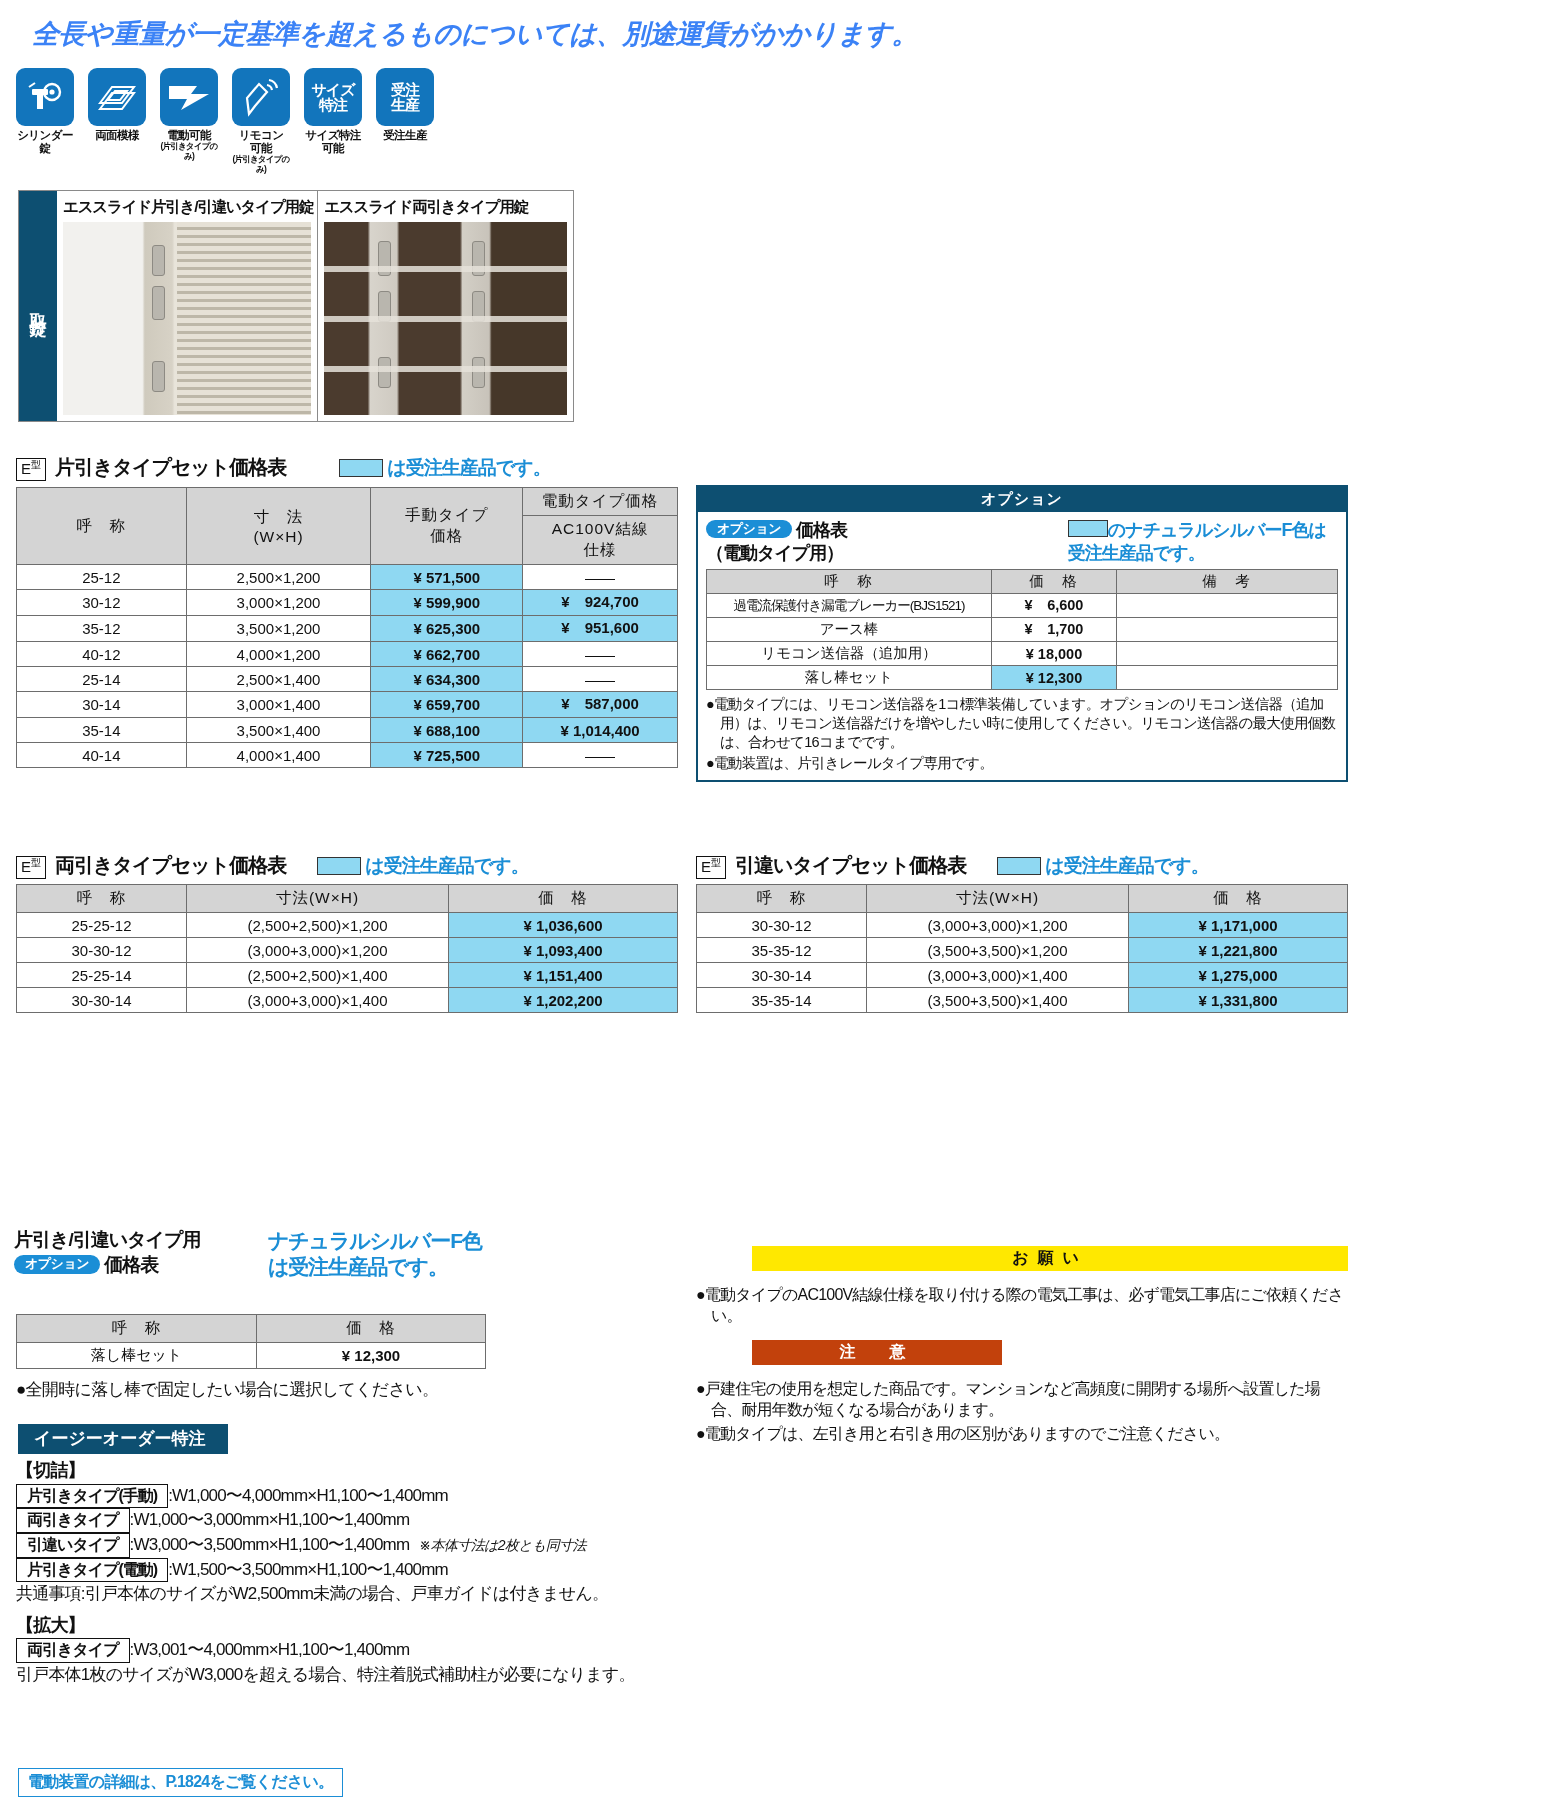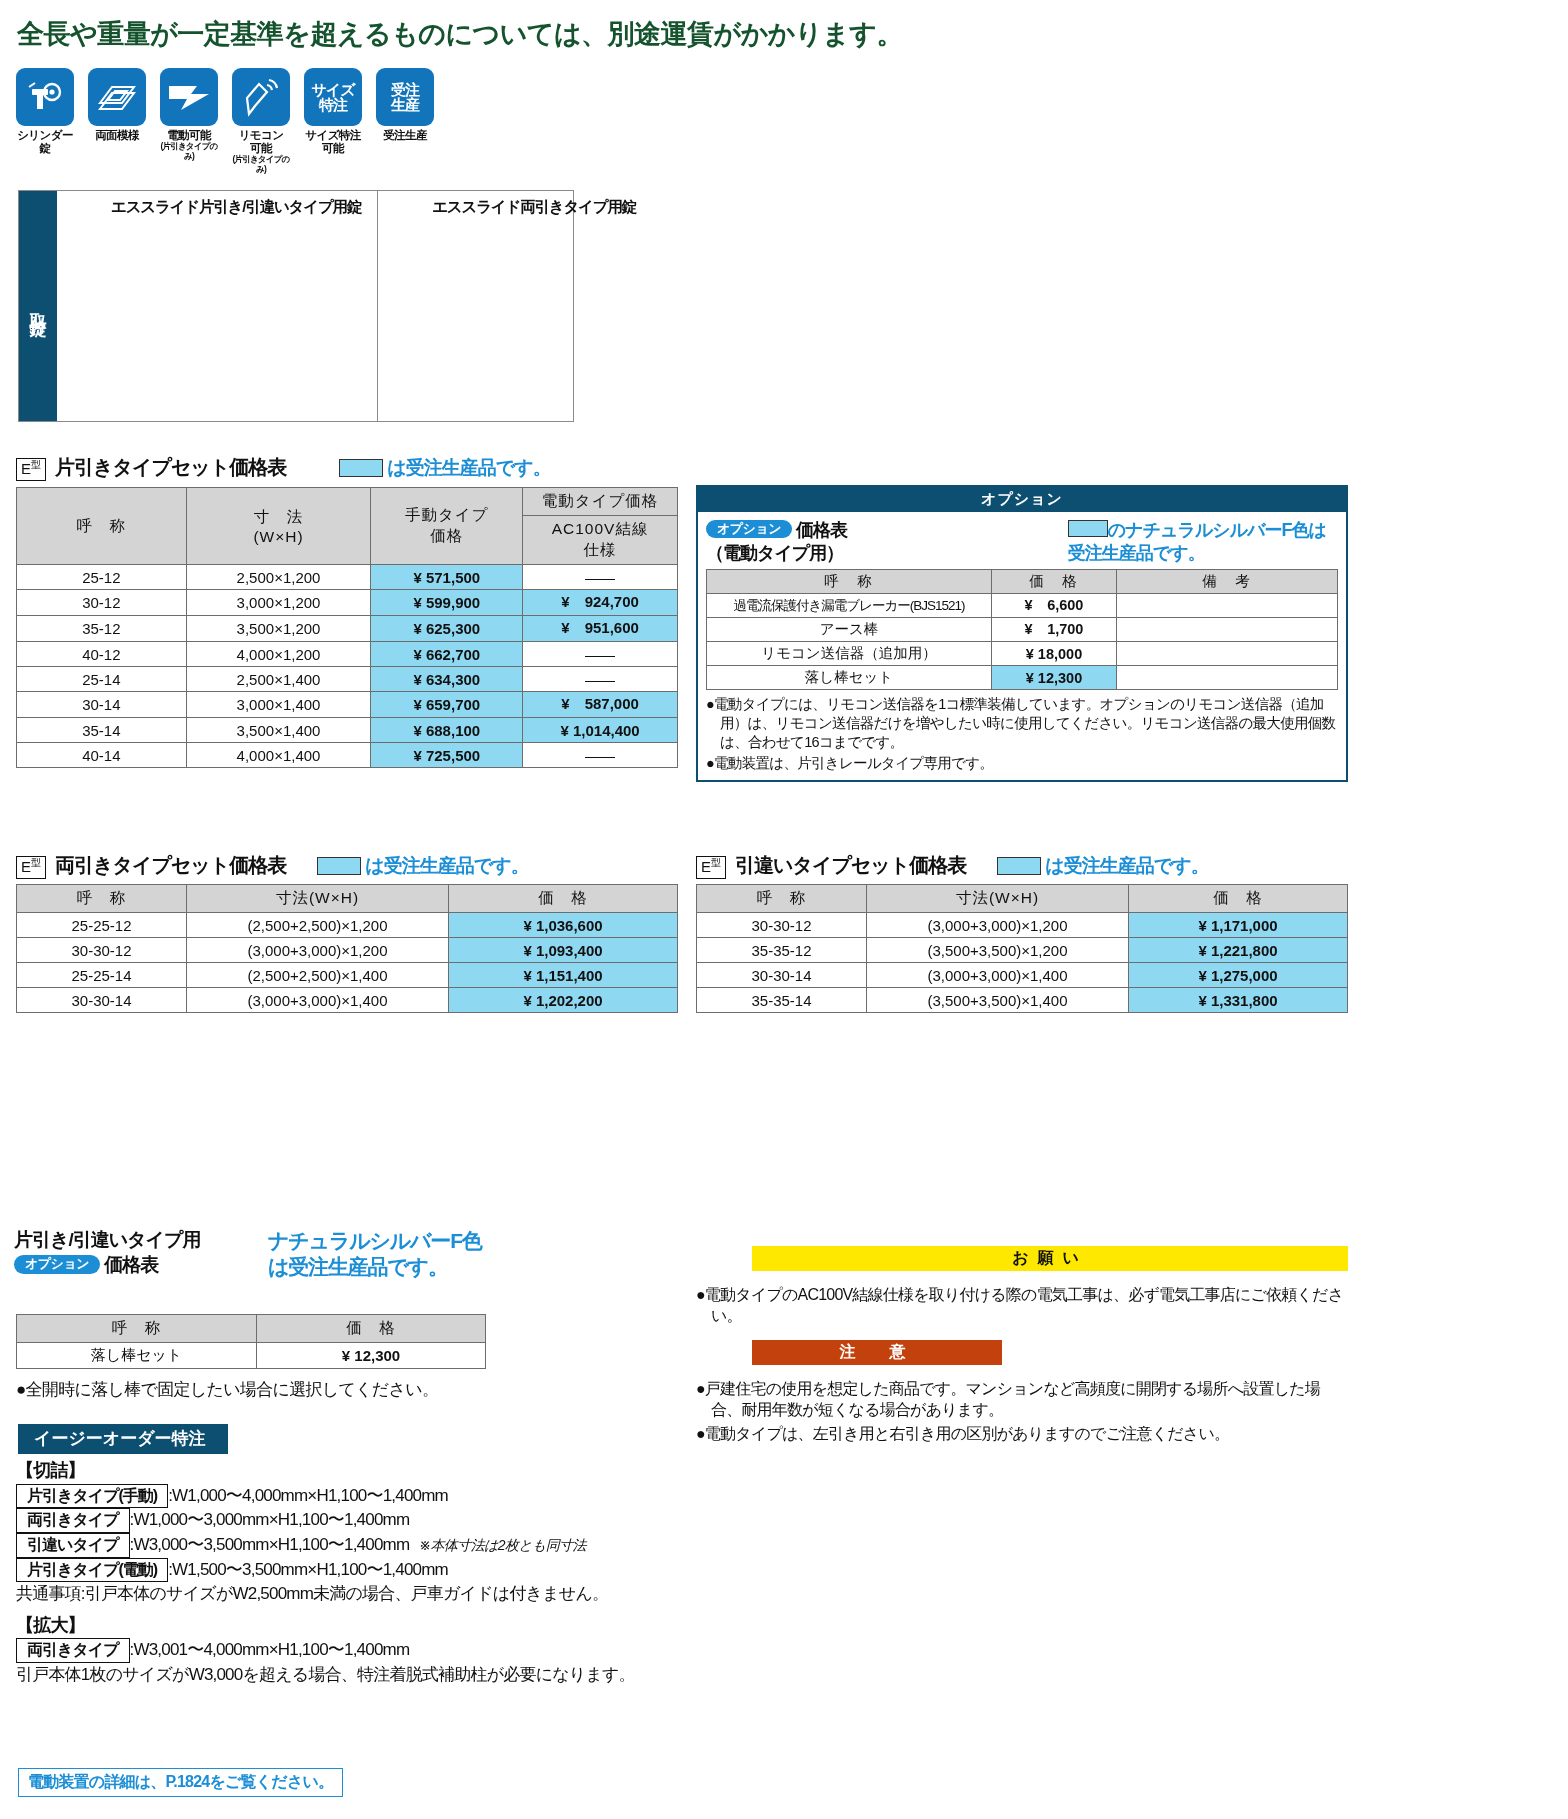--- a/index.html
+++ b/index.html
@@ -9,23 +9,24 @@
     background: #ffffff;
     font-family: "Liberation Sans", "DejaVu Sans", sans-serif;
     color: #111;
     position: relative;
     overflow: hidden;
   }
   .page { position: relative; width:1568px; height:1819px; padding: 0; }
 
   
   .headline {
-    position:absolute; left:17px; top:16px;
-    font-size: 27px; font-weight: bold; color:#14532d;
+    position:absolute; left:32px; top:16px;
+    font-size: 27px; font-weight: bold; color:#3b82f6;
     letter-spacing:-0.5px;
+    font-style:italic;
   }
 
   
   .icon-strip { position:absolute; left:14px; top:68px; display:flex; gap:10px; }
   .icon-col { width:62px; text-align:center; }
   .icon-box {
     width:58px; height:58px; border-radius:9px; background:#1275bc;
     display:flex; align-items:center; justify-content:center;
     color:#fff; position:relative; margin:0 auto;
   }
@@ -34,21 +35,21 @@
   .icon-cap { font-size:11.5px; font-weight:bold; line-height:1.15; margin-top:3px; color:#111; letter-spacing:-0.6px;}
   .icon-sub { font-size:8.5px; font-weight:bold; line-height:1.1; color:#111; letter-spacing:-0.8px;}
 
   
   .lockpanel { position:absolute; left:18px; top:190px; width:556px; height:232px; border:1px solid #8a8a8a; background:#fff; display:flex; }
   .lock-side {
     width:38px; background:#0d4f71; color:#fff; font-weight:bold; font-size:17px;
     display:flex; align-items:center; justify-content:center;
     writing-mode: vertical-rl; letter-spacing:4px;
   }
-  .lock-cell { flex:1; border-right:1px solid #8a8a8a; display:flex; flex-direction:row;padding-left:48px; }
+  .lock-cell { flex:1; border-right:1px solid #8a8a8a; display:flex; flex-direction:column; }
   .lock-cell:last-child { border-right:none; }
   .lock-title { font-size:15.5px; font-weight:bold; padding:6px 4px 2px 6px; letter-spacing:-1.2px; white-space:nowrap;}
   .lock-photo { flex:1; margin:2px 6px 6px 6px; position:relative; overflow:hidden; }
   .ph1 { background: linear-gradient(90deg,#f2f1ee 0%,#f2f1ee 32%,#cfcabd 33%,#d7d2c6 44%,#e8e4da 45%,#e8e4da 100%); }
   .ph1::after{
     content:""; position:absolute; left:46%; top:0; right:0; bottom:0;
     background: repeating-linear-gradient(180deg,#e6e1d6 0 5px,#bdb7a8 5px 8px);
   }
   .ph2 { background: linear-gradient(90deg,#4b3b2e 0%,#4b3b2e 18%,#d8d4cc 19%,#cfcac1 30%,#4b3b2e 31%,#4b3b2e 56%,#d3cfc6 57%,#c8c3ba 68%,#463729 69%,#463729 100%); }
   .ph2::after{

